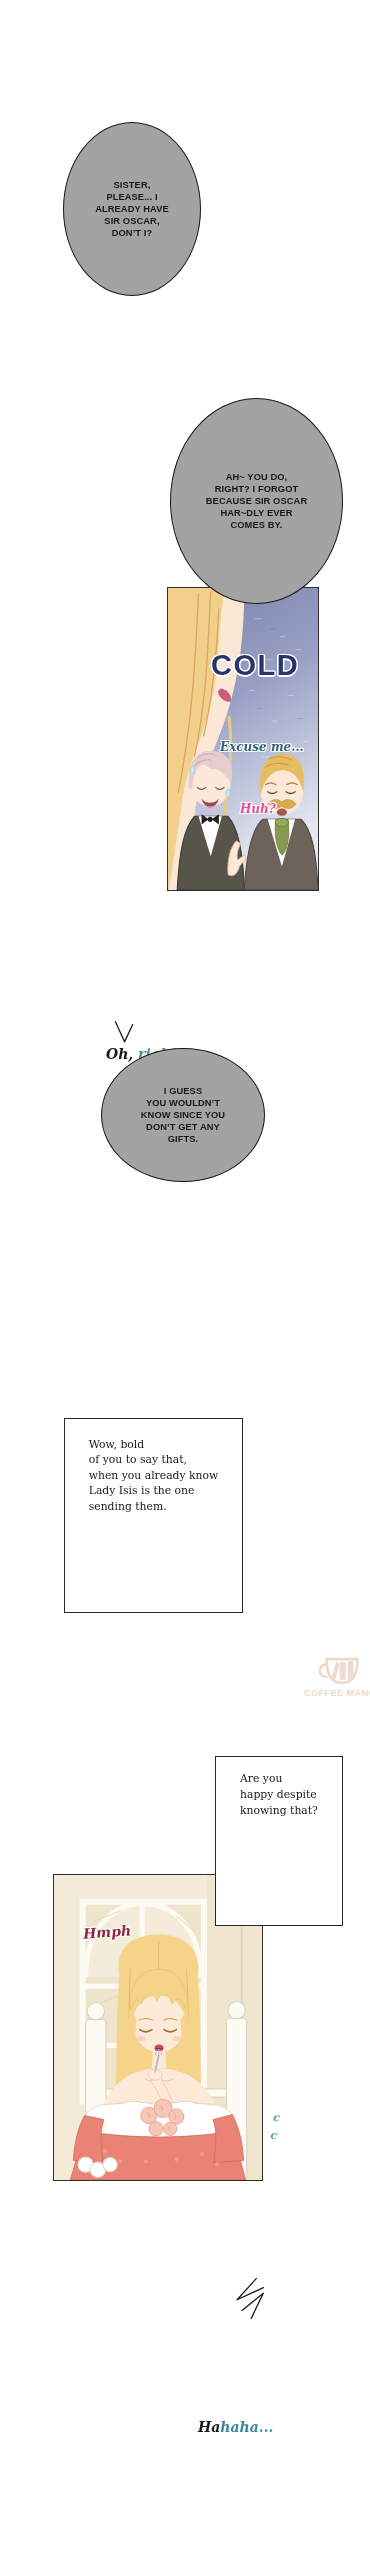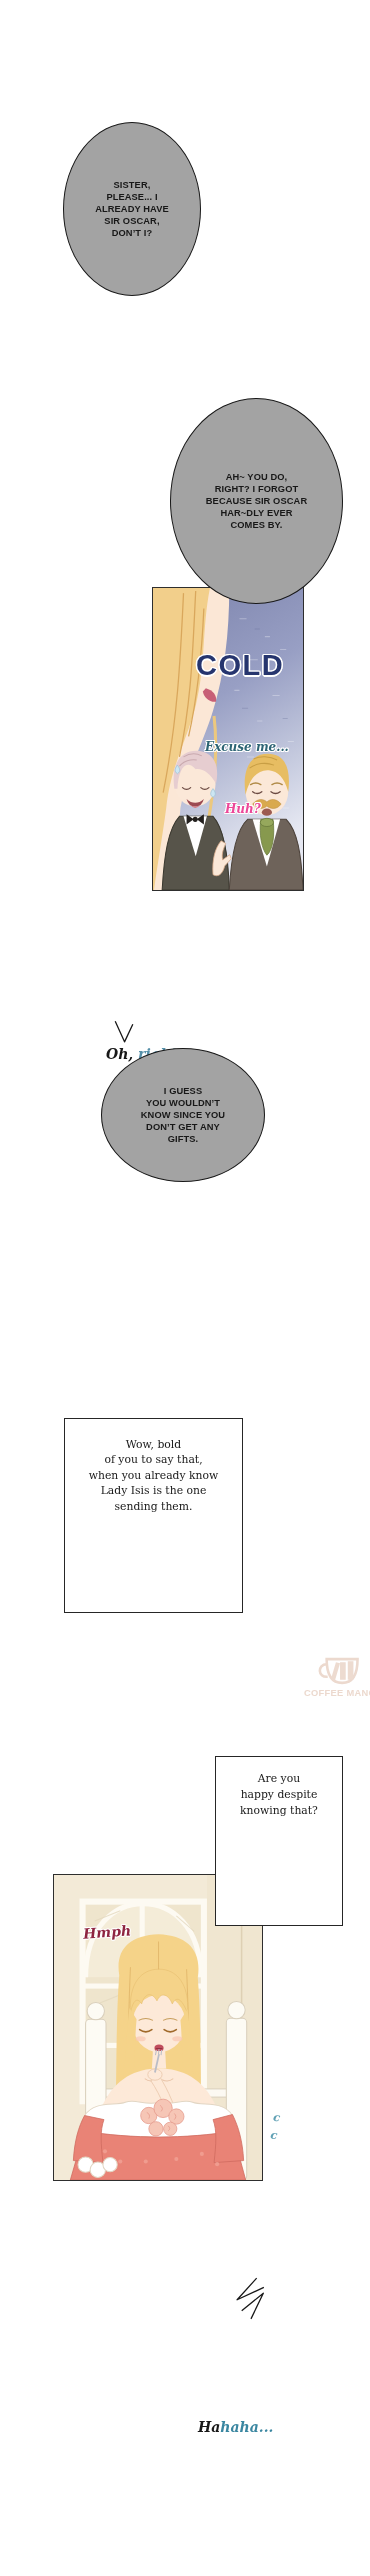--- a/index.html
+++ b/index.html
@@ -3,41 +3,41 @@
 <meta charset="utf-8">
 <style>
   html,body{margin:0;padding:0;background:#ffffff;}
   .page{position:relative;width:371px;height:3341px;background:#ffffff;overflow:hidden;
         font-family:"Liberation Sans",sans-serif;}
   .panel{position:absolute;box-sizing:border-box;overflow:hidden;background:#fff;}
   .panel svg{position:absolute;inset:0;display:block;}
   .bub{position:absolute;background:#a3a3a3;border:1.3px solid #181818;border-radius:50%;
        display:flex;align-items:center;justify-content:center;text-align:center;box-sizing:border-box;}
   .rect-bub{position:absolute;background:#fff;border:1.5px solid #262626;box-sizing:border-box;
-       display:flex;justify-content:center;text-align:center;}
+       display:flex;justify-content:center;}
   .comic{font-family:"Liberation Sans",sans-serif;font-weight:700;color:#181818;
        white-space:pre-line;letter-spacing:0.1px;line-height:1.3;font-size:9.3px;}
   .serif{font-family:"DejaVu Serif",serif;color:#181818;white-space:pre-line;line-height:1.45;}
   .hand{font-family:"DejaVu Serif",serif;font-style:italic;font-weight:700;position:absolute;white-space:pre-line;}
   .halo{text-shadow:-1px 0 #fff,1px 0 #fff,0 -1px #fff,0 1px #fff,
         -0.8px -0.8px #fff,0.8px -0.8px #fff,-0.8px 0.8px #fff,0.8px 0.8px #fff;}
   .tail{position:absolute;}
   
   #b1{left:63px;top:122px;width:138px;height:174px;}
   #b2{left:170px;top:398px;width:173px;height:206px;}
   #b3{left:35px;top:848px;width:143px;height:187px;}
   #b4{left:101px;top:1048px;width:164px;height:134px;}
   #b6{left:221px;top:2133px;width:135px;height:164px;}
   #b7{left:117px;top:2259px;width:147px;height:161px;}
   #box-wow{left:64px;top:1418px;width:179px;height:195px;padding-top:17.5px;}
   #box-wow .serif{font-size:10.8px;}
   #b5{left:215px;top:1756px;width:128px;height:170px;padding-top:14.4px;}
   #b5 .serif{font-size:10.8px;}
   
-  #p1{left:152px;top:587px;width:152px;height:304px;border:1px solid #2e2e2e;}
+  #p1{left:167px;top:587px;width:152px;height:304px;border:1px solid #2e2e2e;}
   #p2{left:53px;top:1874px;width:210px;height:307px;border:1px solid #2e2e2e;}
   
   #cold-text{position:absolute;left:43px;top:61px;font-family:"Liberation Sans",sans-serif;
       font-weight:900;font-size:29px;letter-spacing:1.5px;color:#26356e;
       text-shadow:-1.5px 0 #fff,1.5px 0 #fff,0 -1.5px #fff,0 1.5px #fff,-1px -1px #fff,1px -1px #fff,-1px 1px #fff,1px 1px #fff;}
   #excuse-me{left:52px;top:152px;font-size:12px;color:#2d6474;}
   #huh{left:72px;top:214px;font-size:12px;color:#ec4899;}
   #hmph{left:29px;top:49px;font-size:14px;color:#8e2440;transform:rotate(-4deg);}
   #oh-right{left:106px;top:1030px;font-size:14px;color:#181818;}
   #oh-right .teal{color:#558fa8;}

